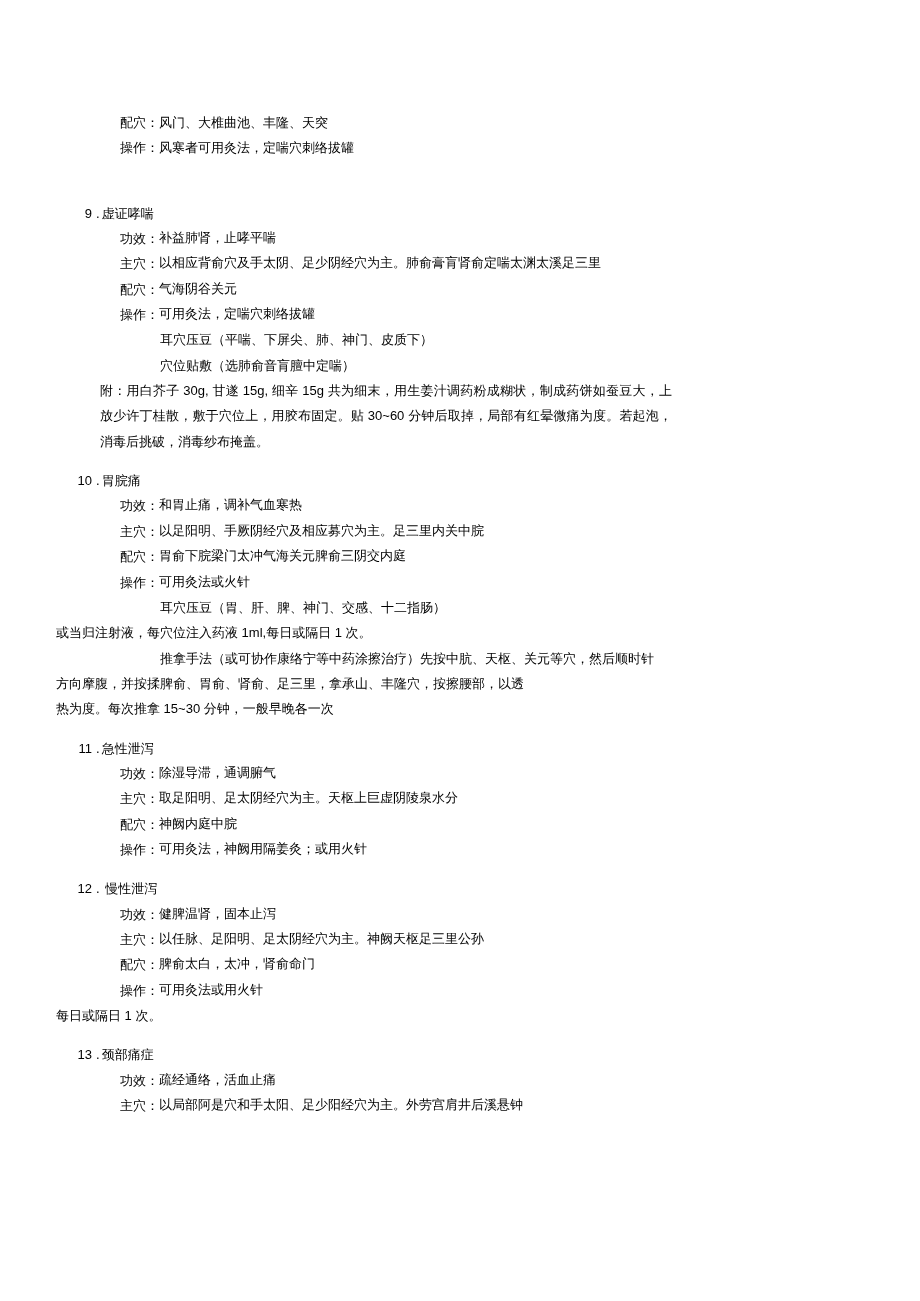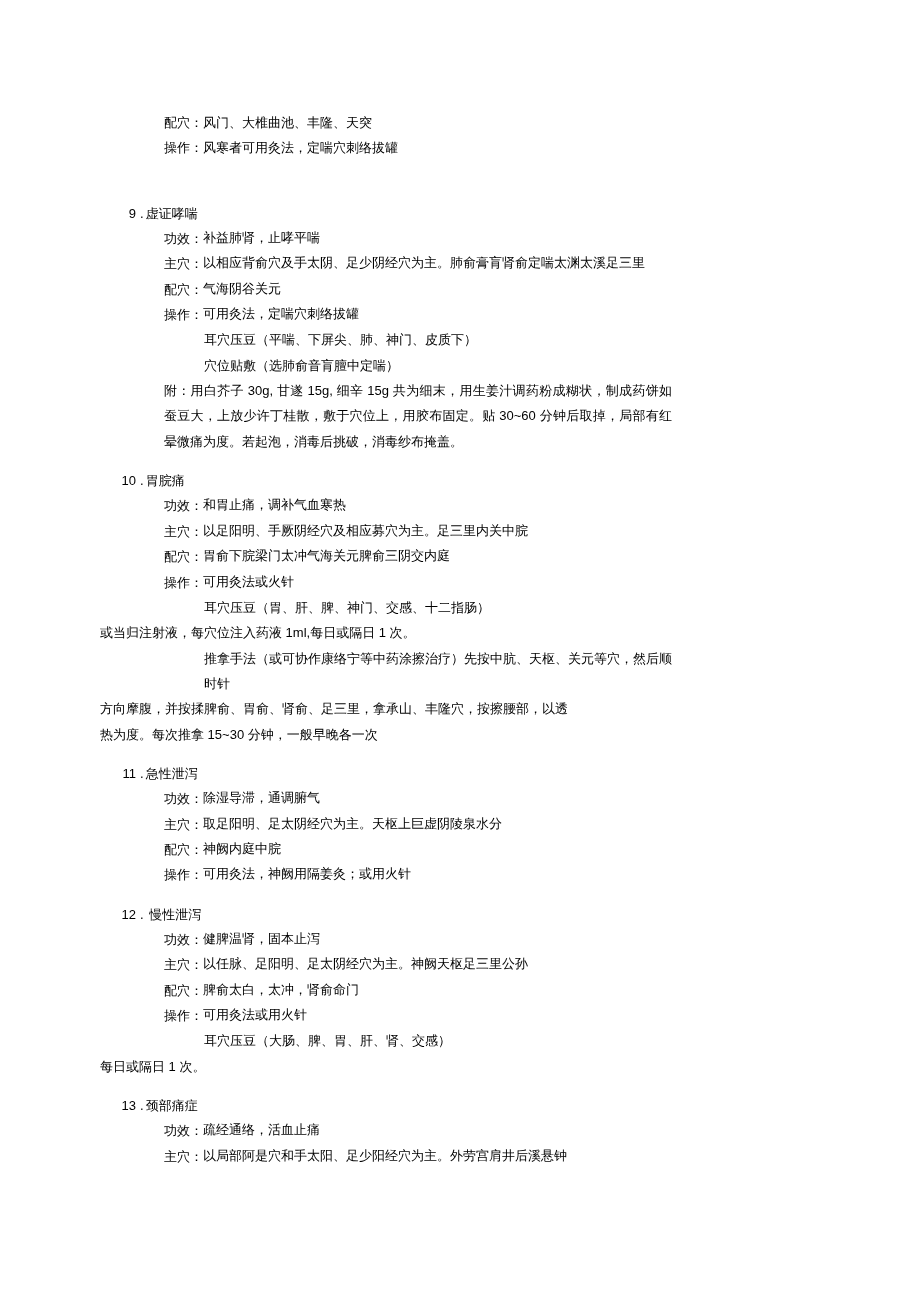--- a/index.html
+++ b/index.html
@@ -8,21 +8,21 @@
     background: #ffffff;
     font-family: "Microsoft YaHei", "SimSun", sans-serif;
     font-size: 13px;
     color: #000;
     line-height: 1.95;
   }
   .page {
     width: 772px;
     min-height: 1301px;
     box-sizing: border-box;
-    padding: 110px 100px 80px 100px;
+    padding: 110px 100px 80px 56px;
   }
   .intro-block {
     margin-bottom: 40px;
   }
   .section {
     margin-bottom: 14px;
   }
   .sec-num-row {
     display: flex;
     align-items: baseline;
@@ -50,21 +50,21 @@
   .field-val {
     flex: 1;
     font-family: Liberation Mono, monospace;
   }
   .sub-line {
     margin-left: 104px;
   }
   .sub-line-deep {
   }
   .note {
-    margin-left: 64px;
+    margin-left: 44px;
     text-align: justify;
   }
 </style>
 </head>
 <body>
 
 <div class="page">
 
   <div class="intro-block">
     <div class="field">
@@ -170,21 +170,20 @@
         <span class="field-val">以任脉、足阳明、足太阴经穴为主。神阙天枢足三里公孙</span>
       </div>
     <div class="field">
         <span class="field-label">配穴：</span>
         <span class="field-val">脾俞太白，太冲，肾俞命门</span>
       </div>
     <div class="field">
         <span class="field-label">操作：</span>
         <span class="field-val">可用灸法或用火针</span>
       </div>
-    <div class="sub-line">耳穴压豆（大肠、脾、胃、肝、肾、交感）</div>
     <div class="sub-line-deep">每日或隔日 1 次。</div>
   </div>
 
   <div class="section">
     <div class="sec-num-row">
       <span class="sec-num">13</span>
       <span class="sec-dot">.</span>
       <span class="sec-title">颈部痛症</span>
     </div>
     <div class="field">

